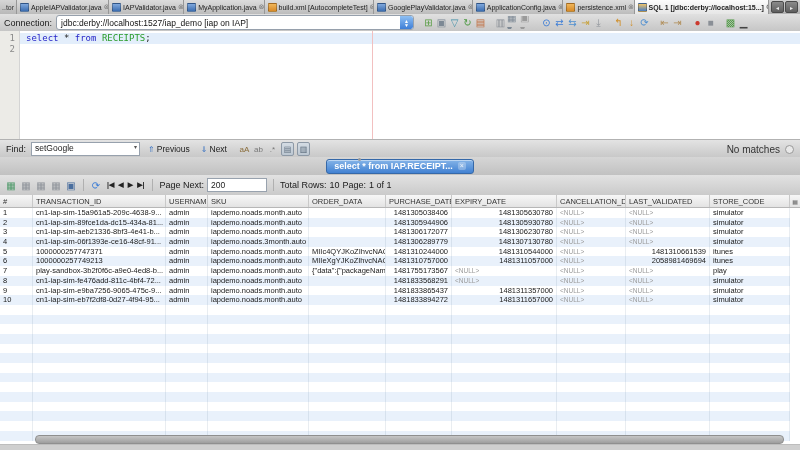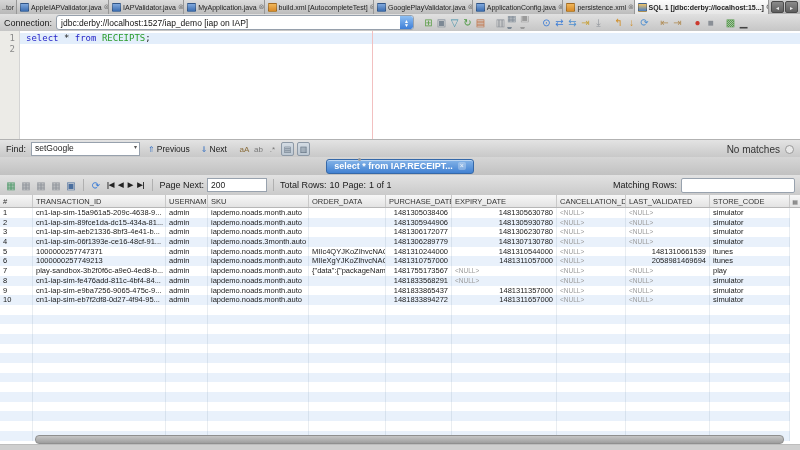--- a/index.html
+++ b/index.html
@@ -252,24 +252,20 @@
       <span class="navico">▶|</span>
     </span>
   <span class="rsep"></span>
   <span class="rtlabel">Page Next:</span>
   <span class="psinput">200</span>
   <span class="rsep"></span>
   <span class="rtlabel">Total Rows:</span>
   <span class="rtlabel">10</span>
   <span class="rtlabel">Page:</span>
   <span class="rtlabel">1 of 1</span>
-  <span class="rtright">
-    <span class="rtlabel">Matching Rows:</span>
-    <span class="mrinput"></span>
-  </span>
 </div>
 
 <div class="grid">
   <div class="ghead" id="ghead">
       <div class="hcell" style="width: 33px;">#</div>
       <div class="hcell" style="width: 133px;">TRANSACTION_ID</div>
       <div class="hcell" style="width: 42px;">USERNAME</div>
       <div class="hcell" style="width: 101px; text-align: right;">SKU</div>
       <div class="hcell" style="width: 77px;">ORDER_DATA</div>
       <div class="hcell" style="width: 66px;">PURCHASE_DATE</div>
@@ -366,21 +362,21 @@
         <div class="gcell" style="width: 77px;">{"data":{"packageNam...</div>
         <div class="gcell r" style="width: 66px;">1481755173567</div>
         <div class="gcell nul" style="width: 105px;">&lt;NULL&gt;</div>
         <div class="gcell nul" style="width: 69px;">&lt;NULL&gt;</div>
         <div class="gcell nul" style="width: 84px;">&lt;NULL&gt;</div>
         <div class="gcell" style="width: 80px;">play</div>
         <div class="gstub"></div>
       </div>
       <div class="grow alt">
         <div class="gcell" style="width: 33px;">8</div>
-        <div class="gcell" style="width: 133px;">cn1-iap-sim-fe476add-811c-4bf4-84...</div>
+        <div class="gcell" style="width: 133px;">cn1-iap-sim-fe476add-811c-4bf4-72...</div>
         <div class="gcell" style="width: 42px;">admin</div>
         <div class="gcell" style="width: 101px;">iapdemo.noads.month.auto</div>
         <div class="gcell" style="width: 77px;"></div>
         <div class="gcell r" style="width: 66px;">1481833568291</div>
         <div class="gcell nul" style="width: 105px;">&lt;NULL&gt;</div>
         <div class="gcell nul" style="width: 69px;">&lt;NULL&gt;</div>
         <div class="gcell nul" style="width: 84px;">&lt;NULL&gt;</div>
         <div class="gcell" style="width: 80px;">simulator</div>
         <div class="gstub"></div>
       </div>

